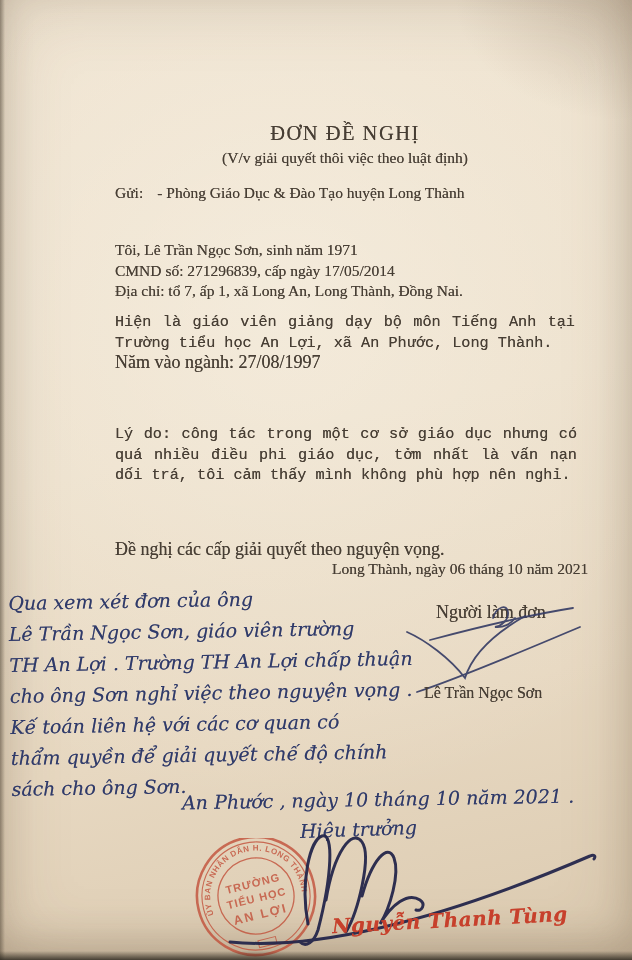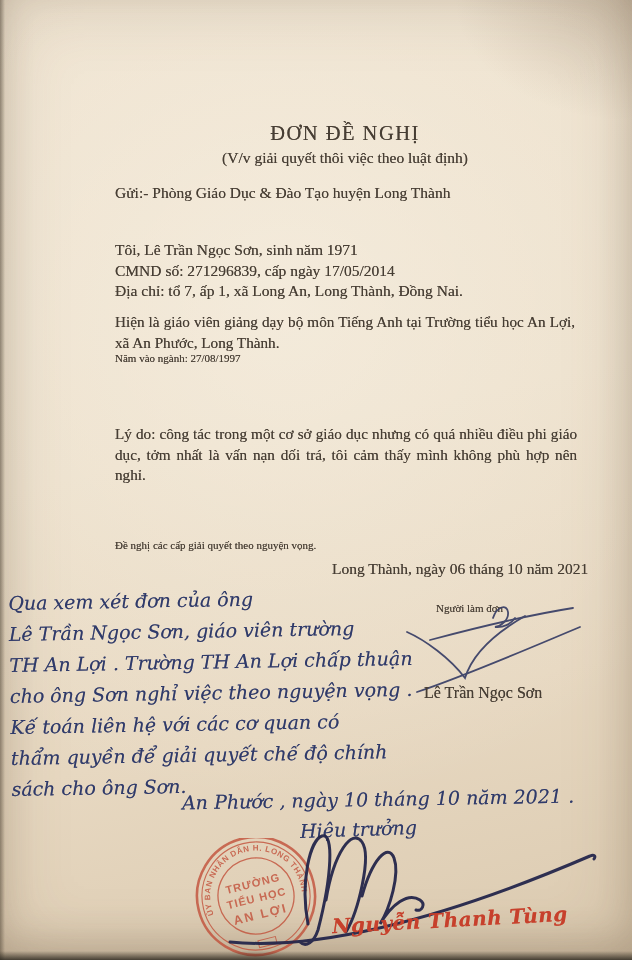--- a/index.html
+++ b/index.html
@@ -17,24 +17,24 @@
   .edge-bottom{position:absolute;left:0;bottom:0;width:100%;height:9px;
     background:linear-gradient(to top, rgba(40,36,28,.8), rgba(40,36,28,0));}
   .typed{color:#473e34;text-shadow:0 0 .5px rgba(69,60,51,.75);}
   .abs{position:absolute;}
   .center{text-align:center;}
   .hdr1{font-weight:bold;font-size:15.5px;letter-spacing:.3px;}
   .hdr2{font-style:italic;font-size:15px;margin-top:2px;}
   .hdr3{font-size:13px;margin-top:2px;letter-spacing:1px;}
   .title{font-weight:normal;font-size:20.5px;letter-spacing:1.5px;}
   .subtitle{font-size:15.5px;margin-top:4px;}
-  .recip{display:flex;font-size:15.5px;line-height:21.5px;}
+  .recip{display:flex;gap:14px;font-size:15.5px;line-height:21.5px;}
   .info{font-size:15.5px;line-height:20.5px;}
-  .para{font-size:15.2px;line-height:20.5px;text-align:justify;}
-  .line{font-size:11px;white-space:nowrap;}
+  .para{font-size:15.2px;line-height:20.5px;text-align:justify;font-family:Liberation Mono, monospace;}
+  .line{font-size:18px;white-space:nowrap;}
   .dateline{font-size:15.5px;white-space:nowrap;}
   .hw{font-family:"DejaVu Serif",serif;font-style:italic;white-space:nowrap;}
   .hw-blue{color:#2f3a6a;text-shadow:0 0 .6px rgba(47,58,106,.55);}
   .hw-block{font-size:19px;line-height:31px;transform:rotate(-1deg);transform-origin:left top;}
   .hw-date{font-size:19px;}
   .hw-role{font-size:19px;}
   .red-name{font-size:20px;font-weight:bold;letter-spacing:.5px;color:#c7402c;
     transform:rotate(-3deg);text-shadow:0 0 .6px rgba(199,64,44,.6);}
   svg{display:block;}
 </style>

